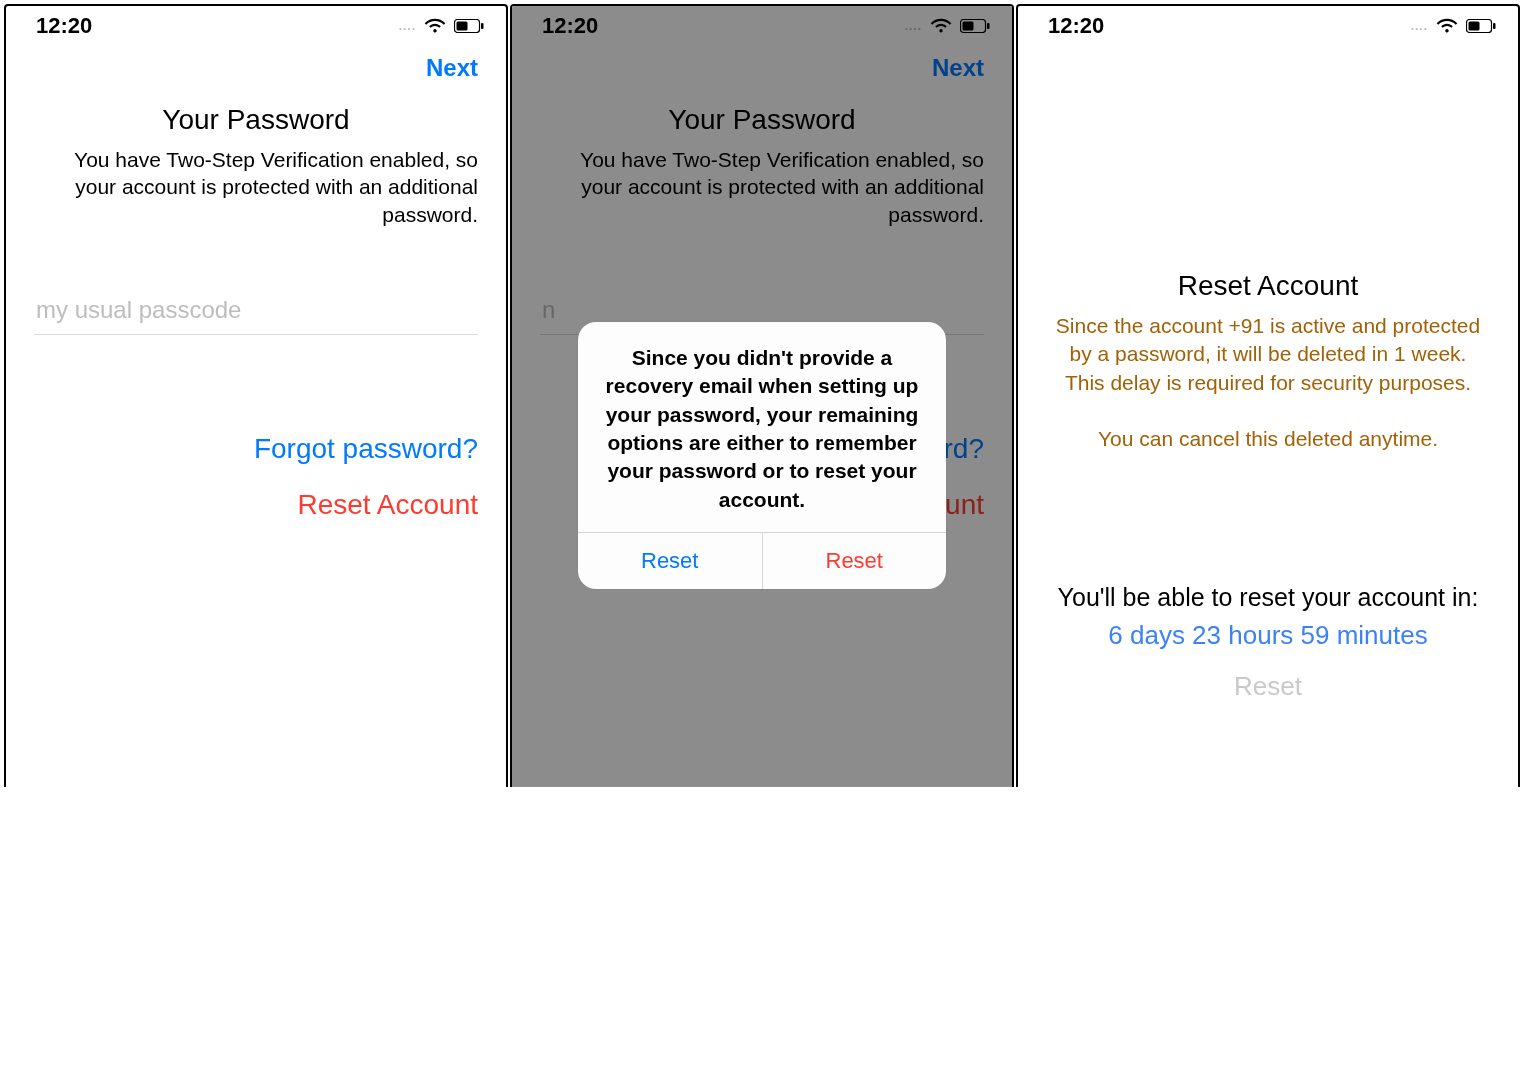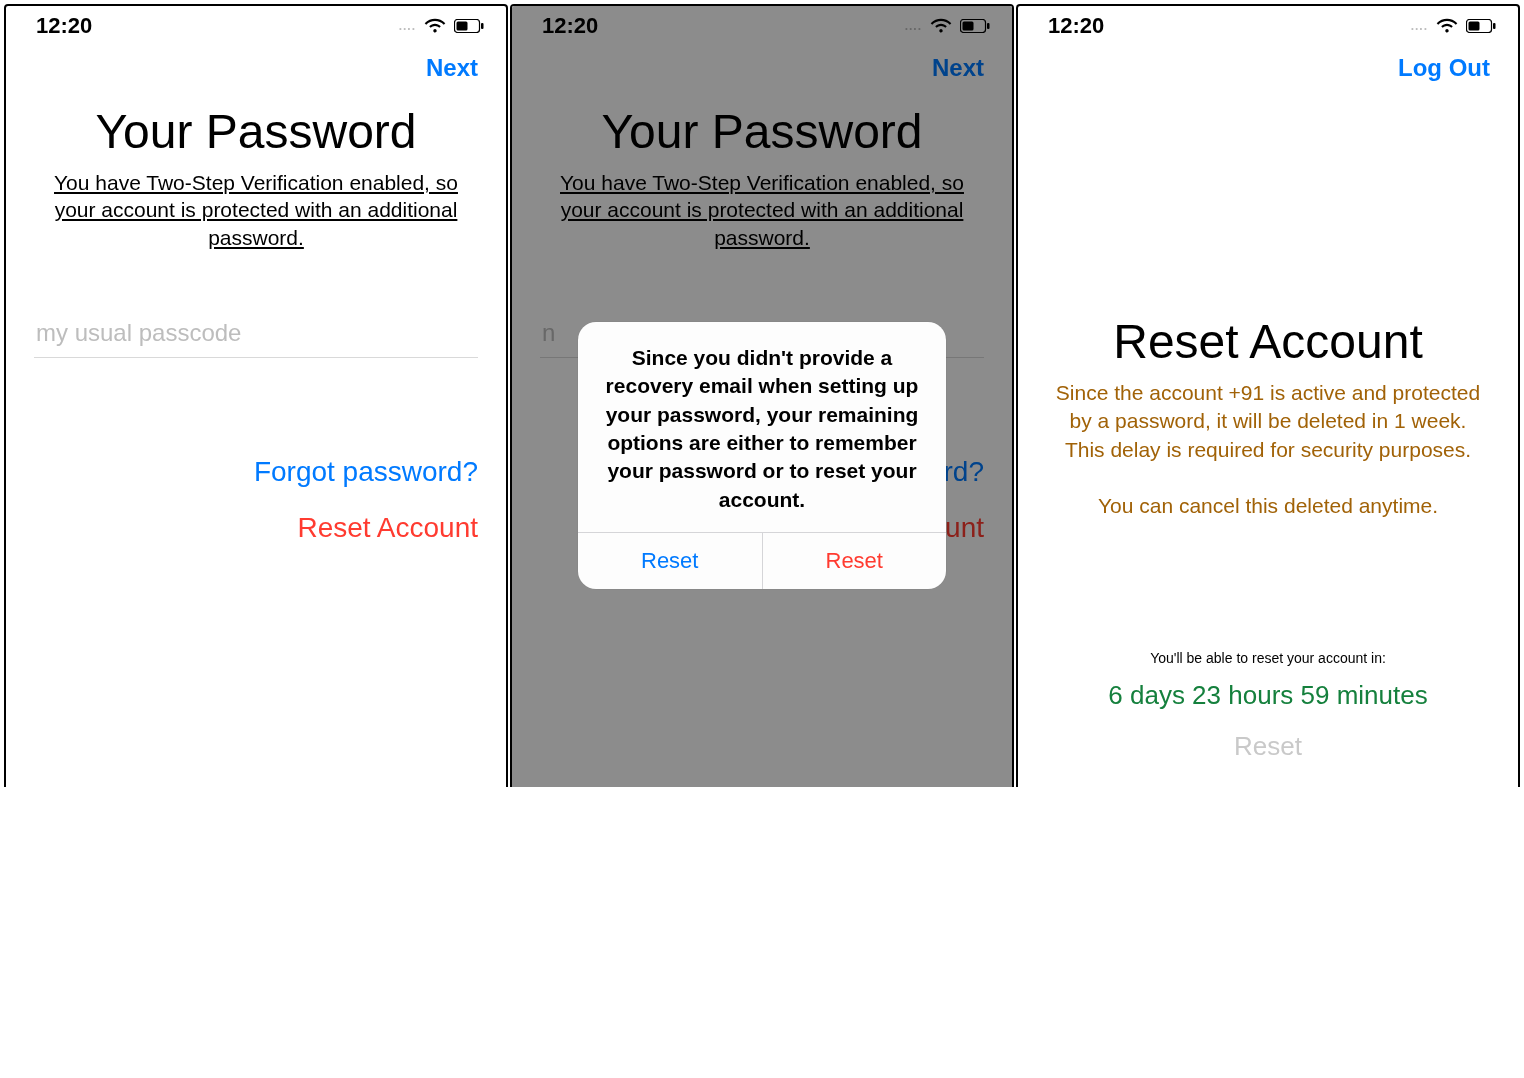--- a/index.html
+++ b/index.html
@@ -56,33 +56,32 @@
   }
   .nav-btn{
     color:var(--ios-blue);
     font-size:24px;
     font-weight:600;
     background:none;border:none;cursor:pointer;
   }
   
   .content{padding:0 28px;}
   .hero-title{
-    font-size:48px;
+    font-size:28px;
     font-weight:400;
     text-align:center;
     margin:14px 0 10px 0;
     color:#000;
   }
   .hero-sub{
     font-size:21px;
-    text-align:center;
+    text-align:right;
     line-height:1.3;
     color:#000;
     margin:0 0 60px 0;
-    text-decoration:underline;
   }
   .pw-input{
     width:100%;
     font-size:24px;
     border:none;
     border-bottom:1px solid #d9d9d9;
     padding:8px 2px 10px 2px;
     outline:none;
     color:#bdbdbd;
     background:transparent;
@@ -156,30 +155,30 @@
   .spacer-lg{height:210px;}
   .info-p{
     font-size:21px;
     text-align:center;
     line-height:1.35;
     color:#a16207;
     margin:0 0 28px 0;
     padding:0 2px;
   }
   .reset-note{
-    font-size:14px;
+    font-size:25px;
     text-align:center;
     margin-top:130px;
     color:#000;
   }
   .countdown{
     font-size:26px;
     text-align:center;
-    margin-top:14px;
-    color:#15803d;
+    margin-top:8px;
+    color:#3b82f6;
   }
   .reset-disabled{
     font-size:26px;
     text-align:center;
     margin-top:20px;
     color:#c9c9c9;
   }
   svg{display:block;}
 </style>
 </head>
@@ -277,23 +276,20 @@
         </span>
         <span class="battery-icon">
           <svg width="30" height="14" viewBox="0 0 30 14">
               <rect x="0.5" y="0.5" width="25" height="13" rx="3" fill="none" stroke="#000" stroke-width="1.2"></rect>
               <rect x="2.5" y="2.5" width="11" height="9" rx="1.5" fill="#000"></rect>
               <rect x="27" y="4" width="2.5" height="6" rx="1" fill="#000"></rect>
             </svg>
         </span>
       </span>
     </div>
-    <div class="nav-bar">
-      <button class="nav-btn">Log Out</button>
-    </div>
     <div class="content">
       <div class="spacer-lg"></div>
       <h1 class="hero-title">Reset Account</h1>
       <p class="info-p">Since the account +91                     is active and protected by a password, it will be deleted in 1 week. This delay is required for security purposes.</p>
       <p class="info-p">You can cancel this deleted anytime.</p>
       <div class="reset-note">You'll be able to reset your account in:</div>
       <div class="countdown">6 days 23 hours 59 minutes</div>
       <div class="reset-disabled">Reset</div>
     </div>
   </div>

